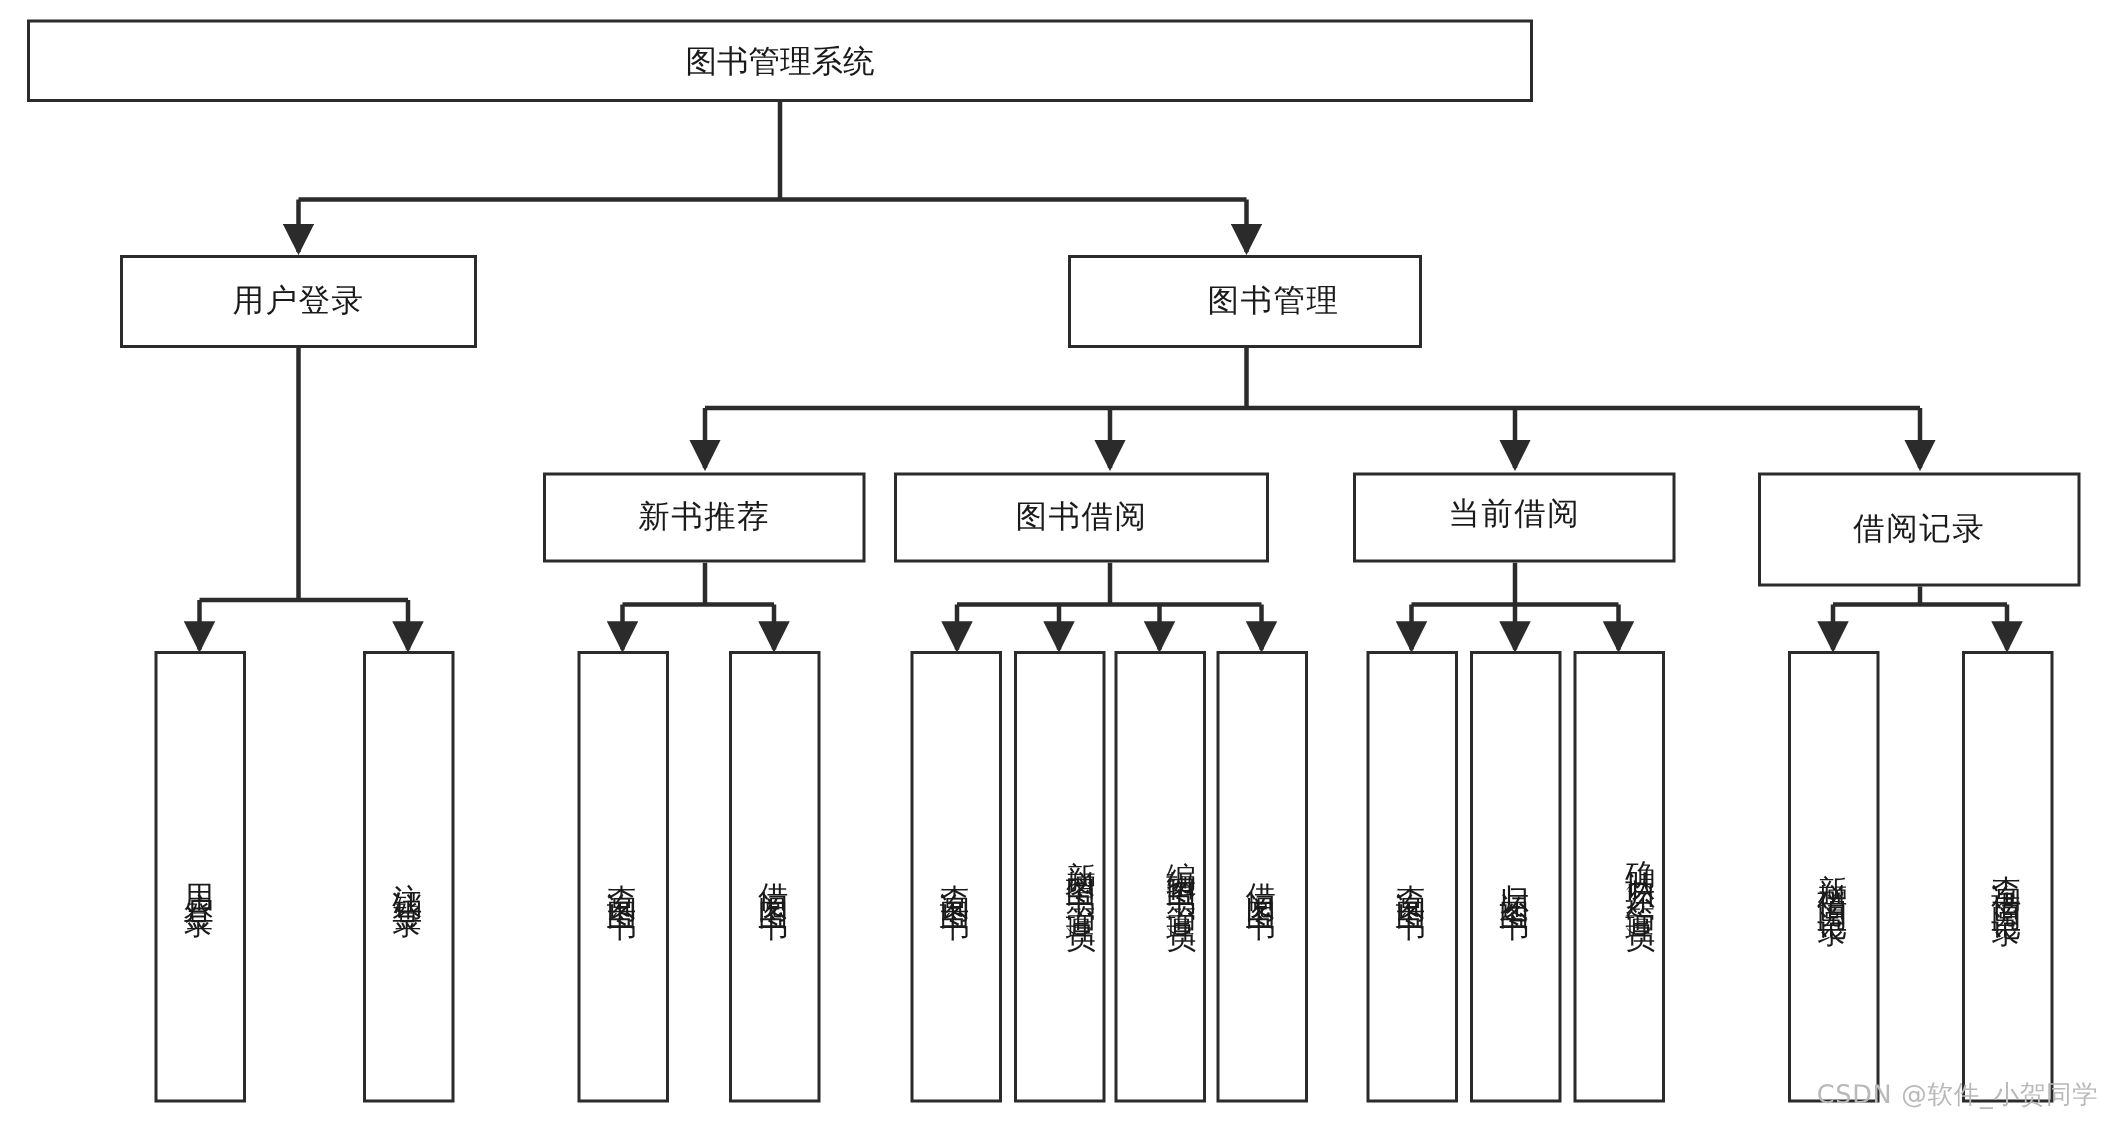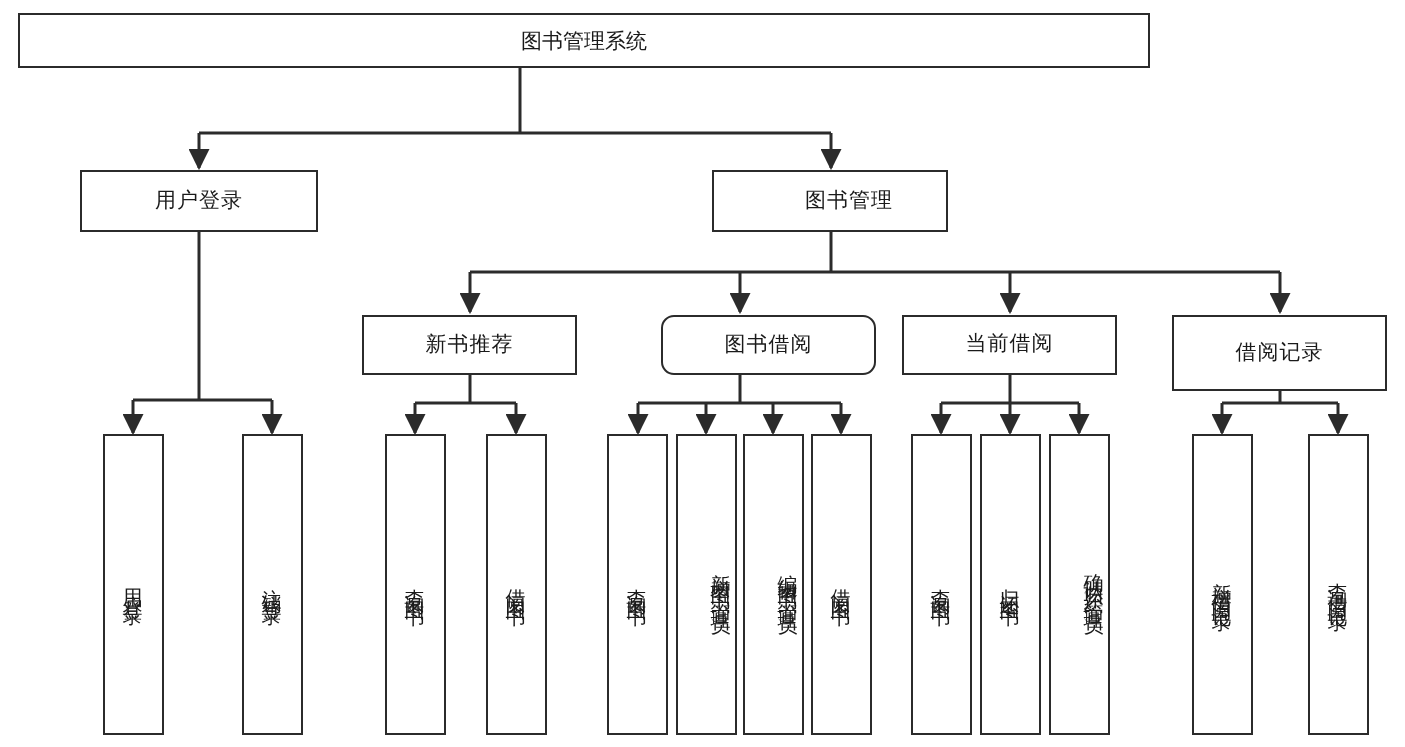--- a/index.html
+++ b/index.html
@@ -121,35 +121,35 @@
       <path d="M 1010 403 L 1010 433" marker-end="url(#arrow)"></path>
       <path d="M 1079 403 L 1079 433" marker-end="url(#arrow)"></path>
 
       <path d="M 1280 375 L 1280 403"></path>
       <path d="M 1222 403 L 1338 403"></path>
       <path d="M 1222 403 L 1222 433" marker-end="url(#arrow)"></path>
       <path d="M 1338 403 L 1338 433" marker-end="url(#arrow)"></path>
     </g>
   </svg>
 
-  <div class="node root" style="left:18px; top:13px; width:1132px; height:55px;">
+  <div class="node root" style="left:18px; top:13px; width:1004px; height:55px;">
     <span>图书管理系统</span>
   </div>
 
   <div class="node h" style="left:80px; top:170px; width:238px; height:62px;">
     <span>用户登录</span>
   </div>
   <div class="node h" style="left:712px; top:170px; width:236px; height:62px;padding-left:38px;">
     <span>图书管理</span>
   </div>
 
   <div class="node h" style="left:362px; top:315px; width:215px; height:60px;">
     <span>新书推荐</span>
   </div>
-  <div class="node h" style="left:661px; top:315px; width:215px; height:60px;border-radius:13px;">
+  <div class="node h" style="left:596px; top:315px; width:250px; height:60px;">
     <span>图书借阅</span>
   </div>
   <div class="node h" style="left:902px; top:315px; width:215px; height:60px;font-family:Liberation Mono, monospace;">
     <span>当前借阅</span>
   </div>
   <div class="node h" style="left:1172px; top:315px; width:215px; height:76px;">
     <span>借阅记录</span>
   </div>
 
   <div class="node v midalign" style="left:103px; top:434px; width:61px; height:301px;">
@@ -189,14 +189,15 @@
     <span class="vlabel">确认归还（管理员）</span>
   </div>
 
   <div class="node v midalign" style="left:1192px; top:434px; width:61px; height:301px;">
     <span class="vlabel">新增借阅记录</span>
   </div>
   <div class="node v midalign" style="left:1308px; top:434px; width:61px; height:301px;">
     <span class="vlabel">查询借阅记录</span>
   </div>
 
+  <div class="watermark">CSDN @软件_小贺同学</div>
 
 </div>
 
 </body></html>

